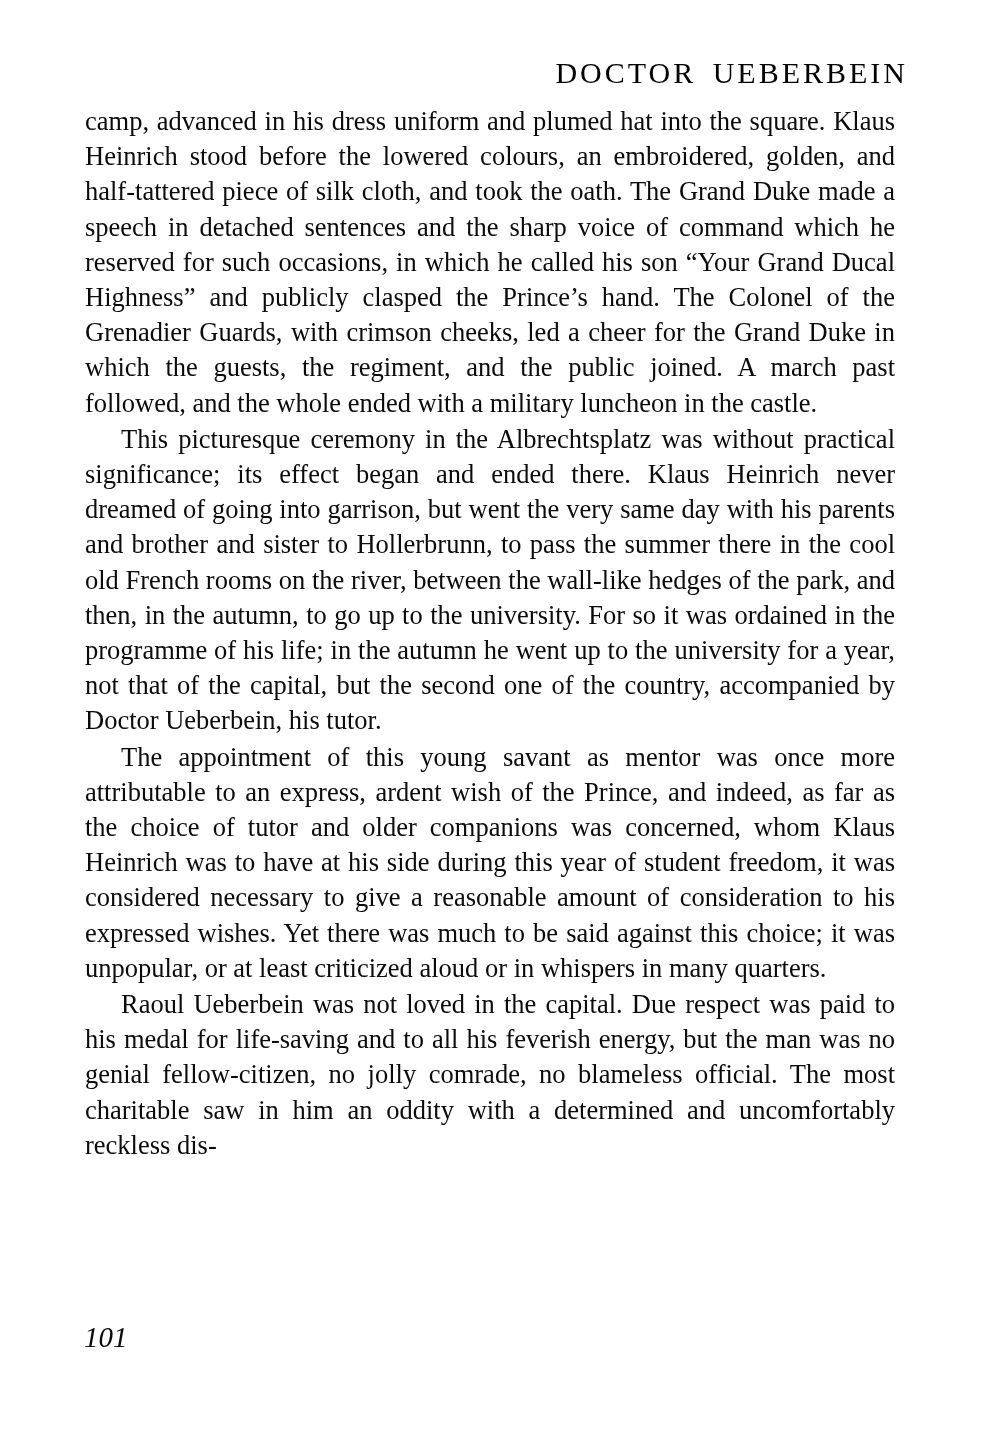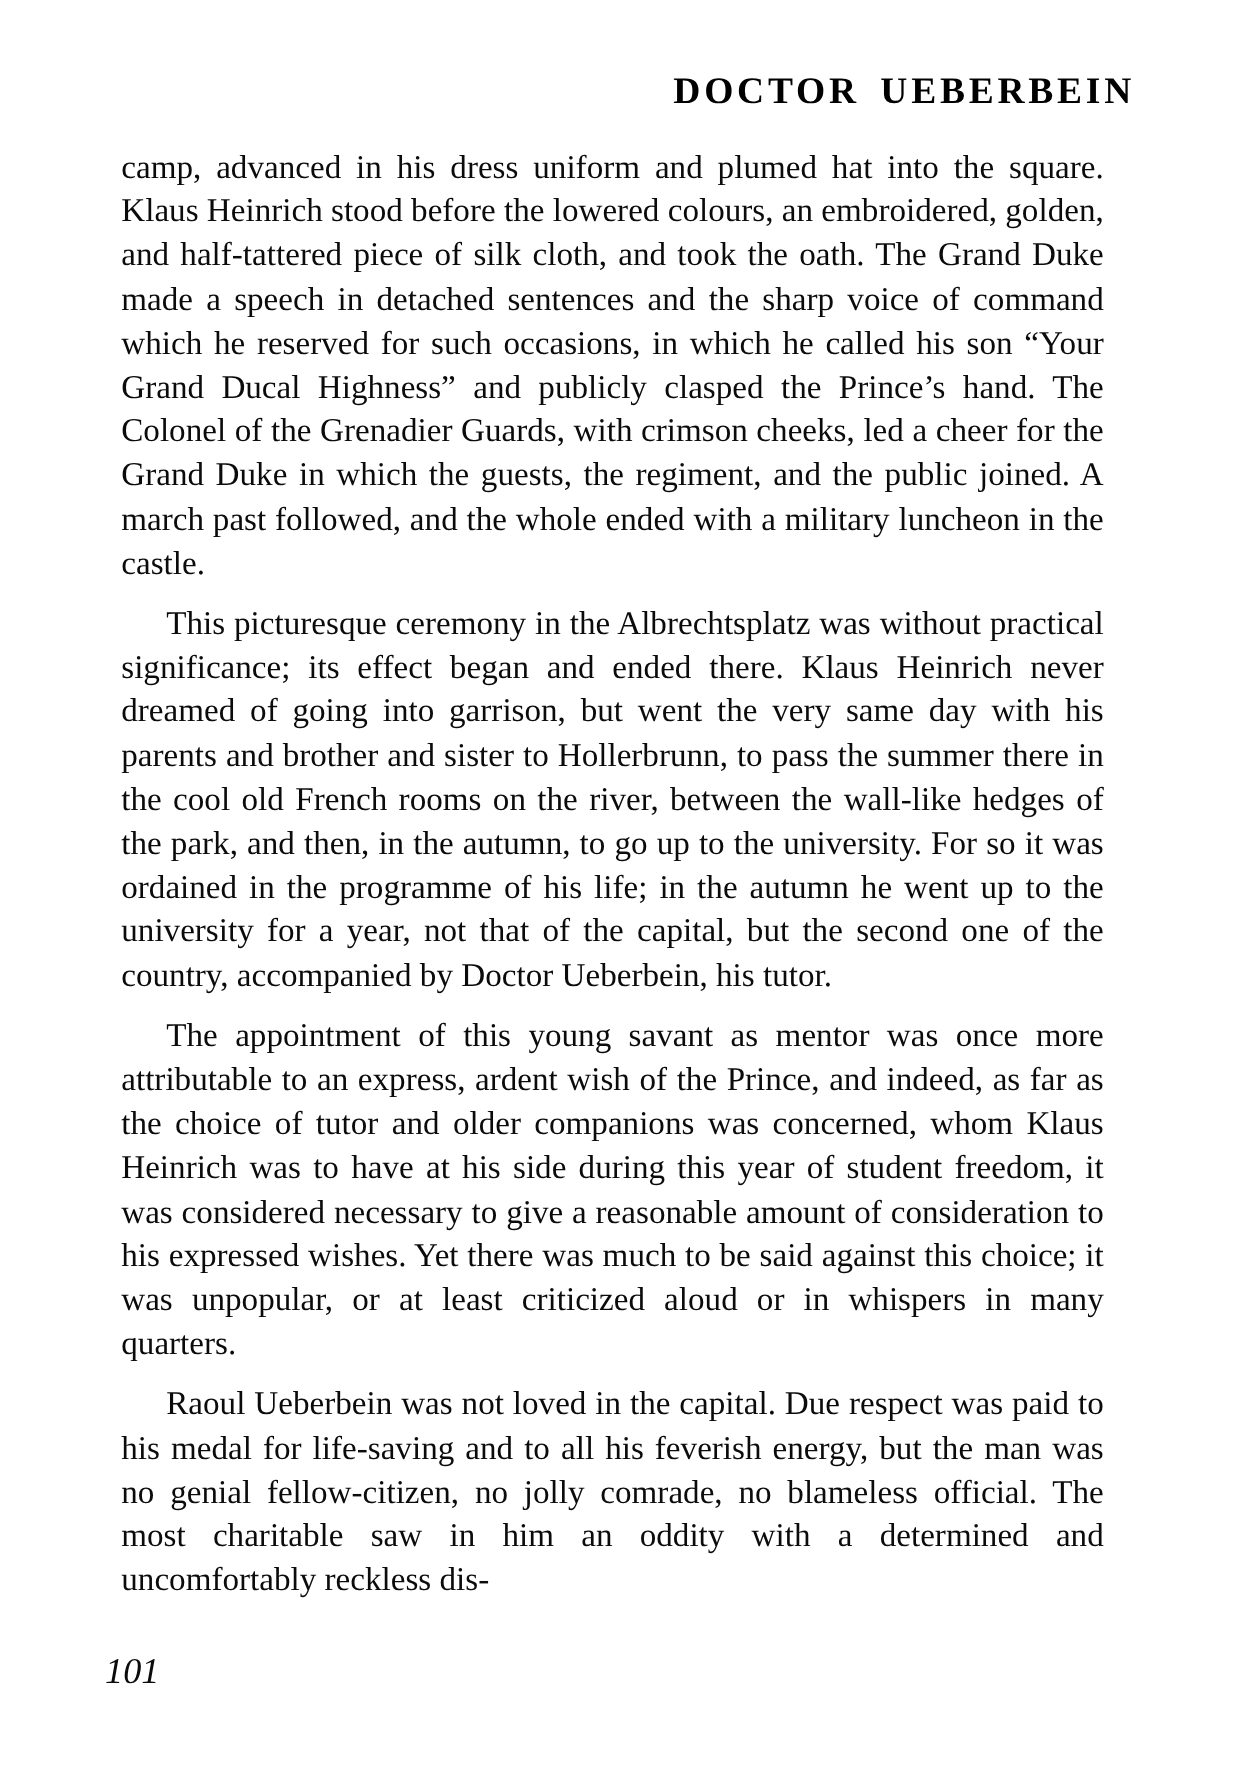--- a/index.html
+++ b/index.html
@@ -22,34 +22,34 @@
     width: 1000px;
     height: 1431px;
     box-sizing: border-box;
     padding: 0;
   }
   .running-head {
     position: absolute;
     right: 92px;
     top: 56px;
     font-size: 30px;
-    font-weight: 700;
+    font-weight: 400;
     letter-spacing: 3px;
     word-spacing: 6px;
     color: #000;
     white-space: nowrap;
   }
   .body-text {
     position: absolute;
     left: 84px;
     top: 103px;
     width: 812px;
   }
   .body-text p {
-    margin: 13px;
+    margin: 1px;
     font-size: 26.5px;
     line-height: 35.2px;
     text-align: justify;
     text-justify: inter-word;
     color: #0b0b0b;
     hyphens: none;
   }
   .body-text p.indent {
     text-indent: 36px;
   }

